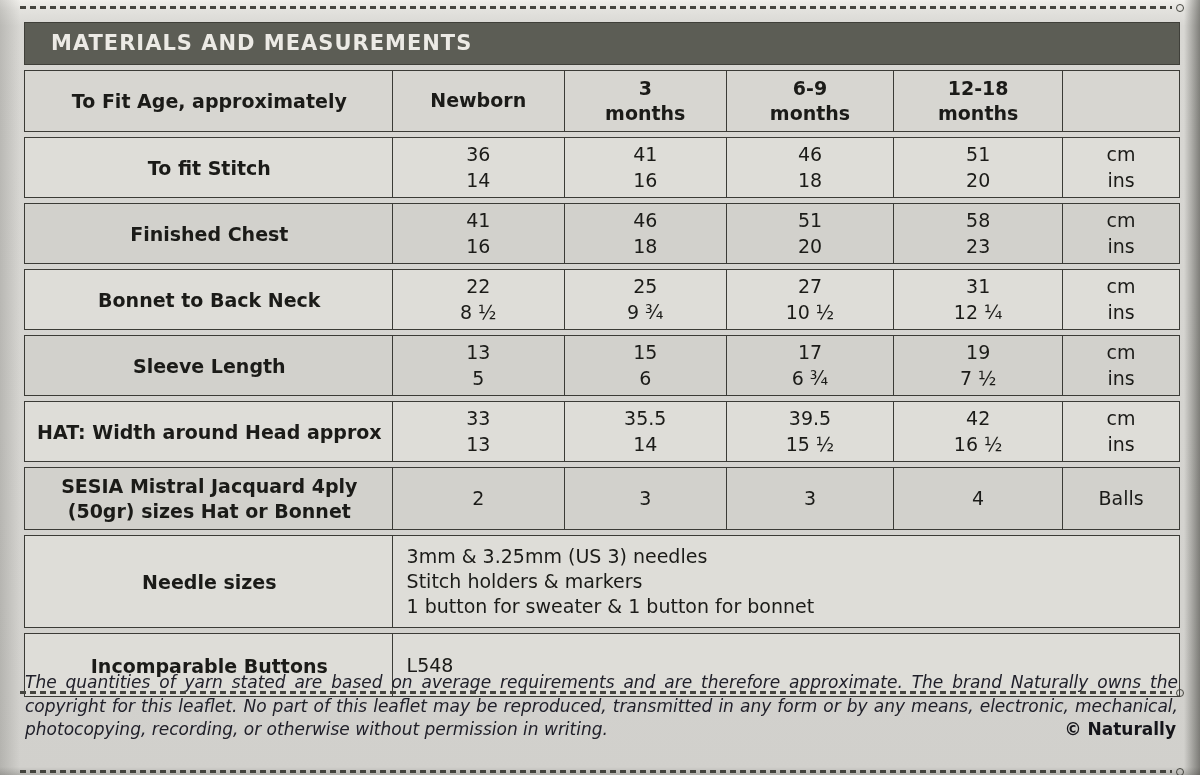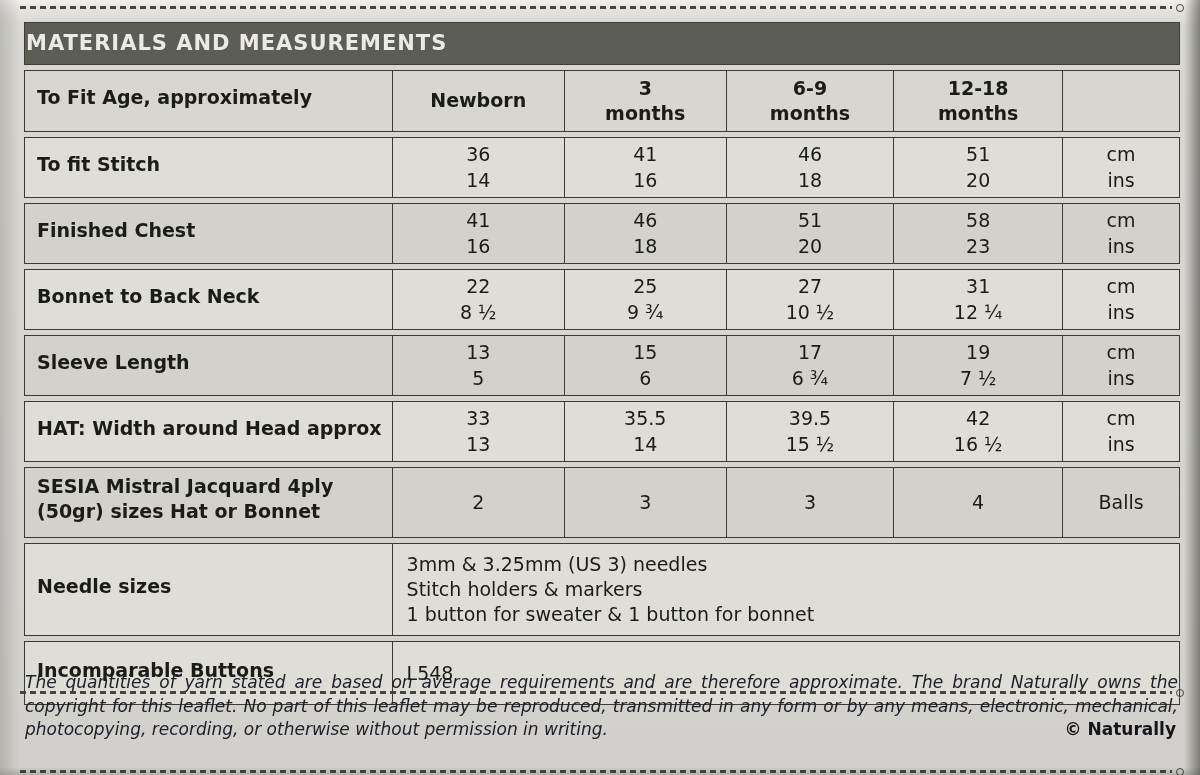--- a/index.html
+++ b/index.html
@@ -28,36 +28,36 @@
   .cutline.top { top:6px; }
   .cutline.mid { top:691px; }
   .cutline.bot { top:770px; }
 
   
   .sheet-table { position:absolute; left:24px; top:22px; width:1156px; z-index:2; }
   .title-bar {
     height:43px; line-height:41px;
     background:#5c5d55; border:1px solid #3f3f39;
     color:#eceae5; font-weight:bold; font-size:21px; letter-spacing:1px;
-    padding-left:1px;
+    padding-left:26px;
   }
   table { width:100%; border-collapse:separate; border-spacing:0 5px; table-layout:fixed; }
   td {
     border-top:1.6px solid #3b3b36;
     border-bottom:1.6px solid #3b3b36;
     border-left:1.6px solid #3b3b36;
     font-size:19px; line-height:1.33;
     vertical-align:middle;
     background:#d9d8d3;
   }
   td:last-child { border-right:1.6px solid #3b3b36; }
   tr.shade-a td { background:#deddd8; }
   tr.shade-b td { background:#d2d1cc; }
   tr.shade-h td { background:#d7d6d1; }
-  .lbl { text-align:left; font-weight:bold; padding:6px 10px 12px 12px; }
+  .lbl { text-align:center; font-weight:bold; padding:6px 10px 4px 12px; }
   .val { text-align:center; white-space:pre-line; }
   .bold { font-weight:bold; }
   .merged { text-align:left; padding:8px 10px 8px 14px; white-space:pre-line;margin-left:37px; }
   tr.r-head td { height:62px; }
   tr.r-data td { height:61px; }
   tr.r-needle td { height:82px; }
   tr.r-last td { height:64px; }
 
   
   .footnote {

